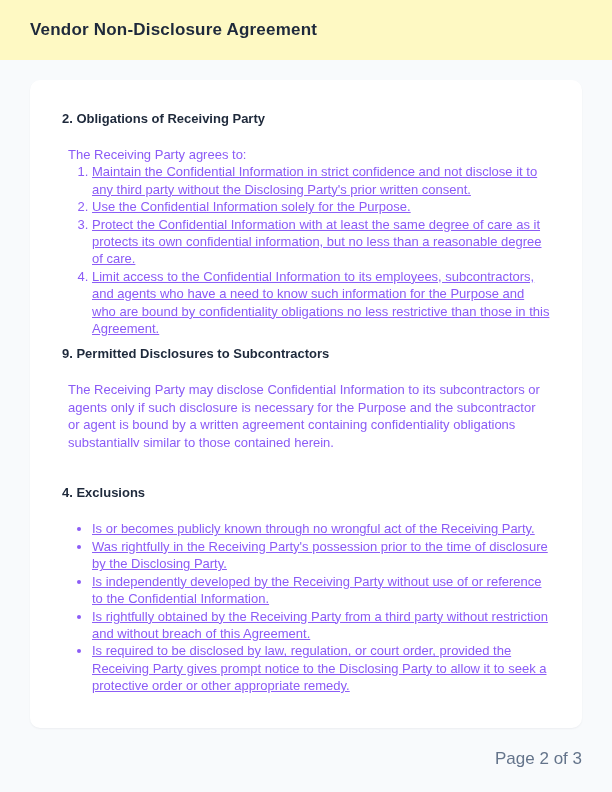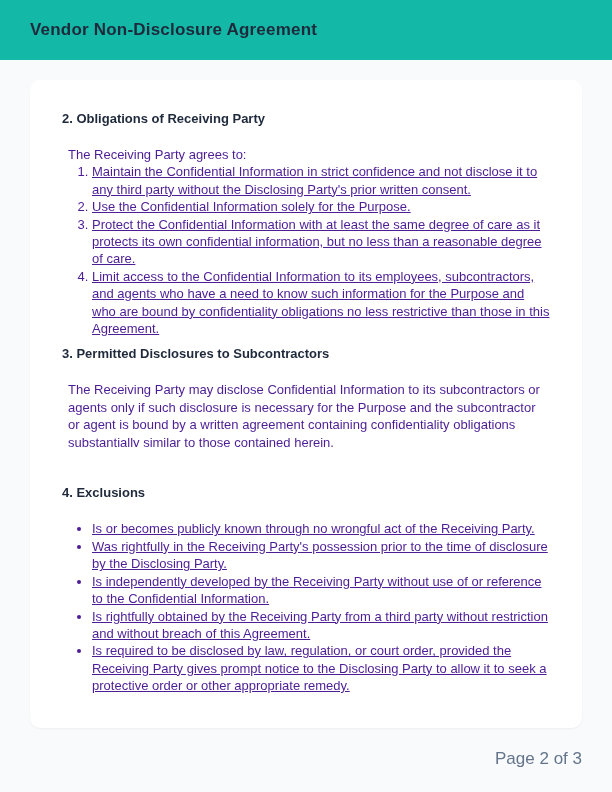--- a/index.html
+++ b/index.html
@@ -7,21 +7,21 @@
   body {
     width: 612px;
     height: 792px;
     background: #f8fafc;
     font-family: "Liberation Sans", sans-serif;
     position: relative;
     overflow: hidden;
   }
   .app-header {
     height: 60px;
-    background: #14b8a6;
+    background: #fef9c3;
     display: flex;
     align-items: center;
     padding: 17px 30px;
   }
   .app-header h1 {
     margin: 0;
     font-size: 17px;
     font-weight: 700;
     color: #1e293b;
     letter-spacing: 0.2px;
@@ -39,21 +39,21 @@
   h2 {
     margin: 0 0 17px 0;
     font-size: 13px;
     line-height: 21px;
     font-weight: 700;
     color: #1e293b;
   }
   .body-text {
     font-size: 13px;
     line-height: 17.4px;
-    color: #4c1d95;
+    color: #8b5cf6;
   }
   p.para {
     margin: 0;
     padding: 0 6px;
   }
   ol.doc-list, ul.doc-list {
     margin: 0;
     padding: 0 0 0 30px;
   }
   ol.doc-list li, ul.doc-list li {
@@ -93,21 +93,21 @@
     <p class="body-text para">The Receiving Party agrees to:</p>
     <ol class="doc-list body-text">
       <li>Maintain the Confidential Information in strict confidence and not disclose it to any third party without the Disclosing Party's prior written consent.</li>
       <li>Use the Confidential Information solely for the Purpose.</li>
       <li>Protect the Confidential Information with at least the same degree of care as it protects its own confidential information, but no less than a reasonable degree of care.</li>
       <li>Limit access to the Confidential Information to its employees, subcontractors, and agents who have a need to know such information for the Purpose and who are bound by confidentiality obligations no less restrictive than those in this Agreement.</li>
     </ol>
   </section>
 
   <section class="section-disclosures">
-    <h2>3. Permitted Disclosures to Subcontractors</h2>
+    <h2>9. Permitted Disclosures to Subcontractors</h2>
     <div class="clip-descender">
       <p class="body-text para">The Receiving Party may disclose Confidential Information to its subcontractors or agents only if such disclosure is necessary for the Purpose and the subcontractor or agent is bound by a written agreement containing confidentiality obligations substantially similar to those contained herein.</p>
     </div>
   </section>
 
   <section class="section-exclusions">
     <h2>4. Exclusions</h2>
     <ul class="doc-list body-text">
       <li>Is or becomes publicly known through no wrongful act of the Receiving Party.</li>
       <li>Was rightfully in the Receiving Party's possession prior to the time of disclosure by the Disclosing Party.</li>

